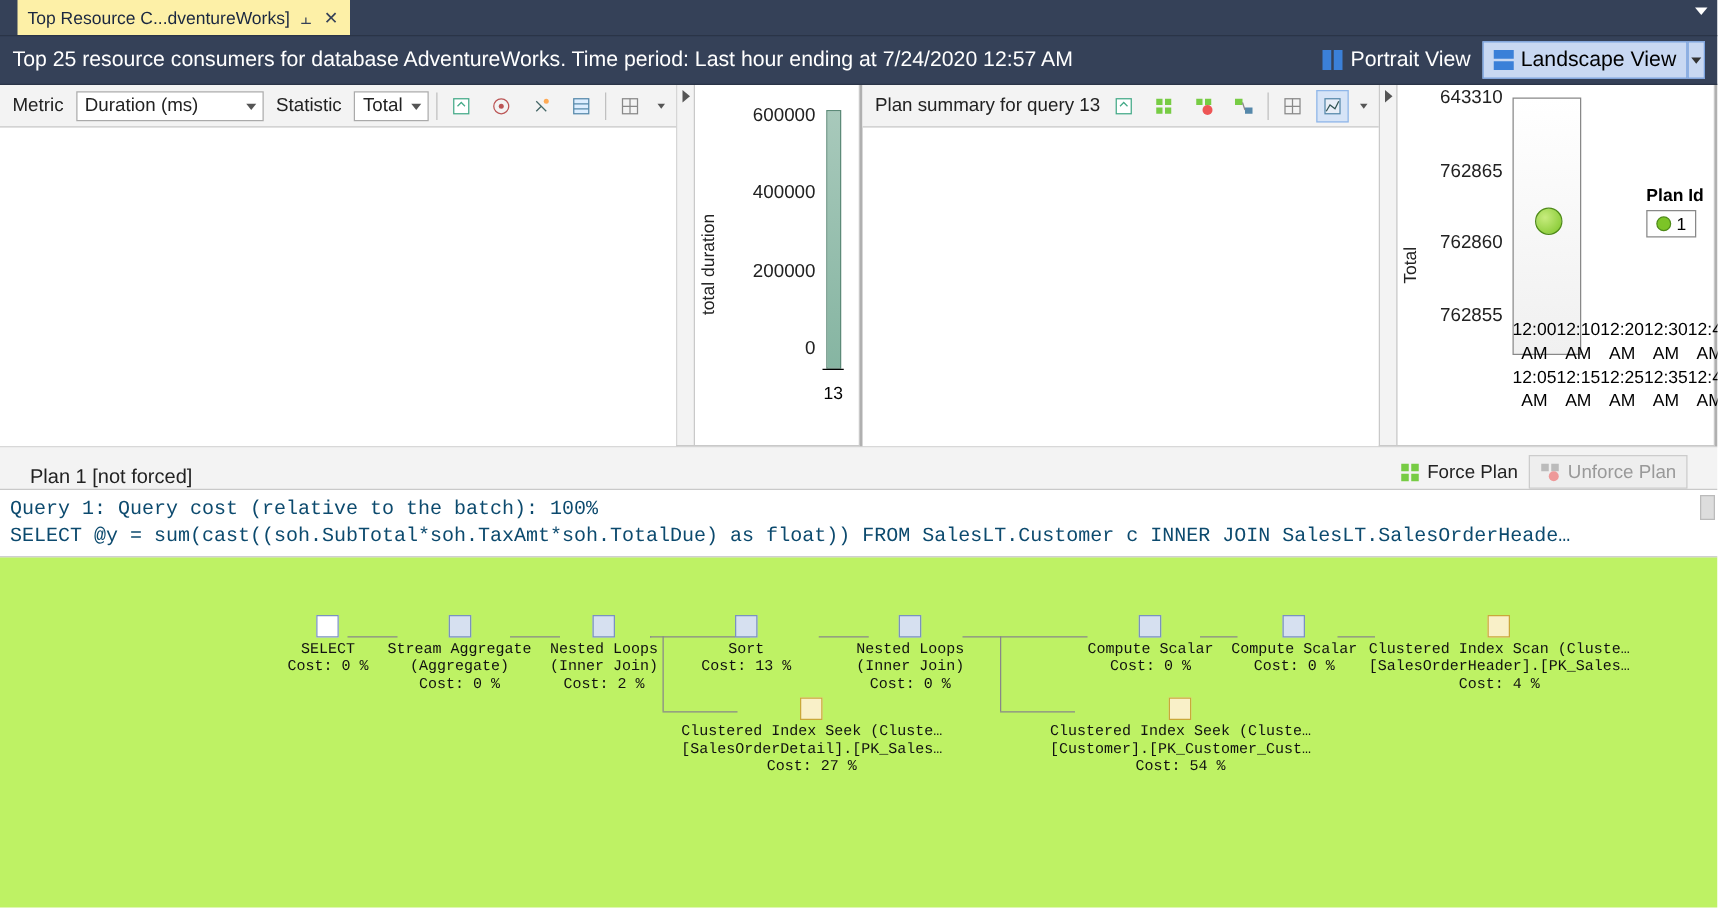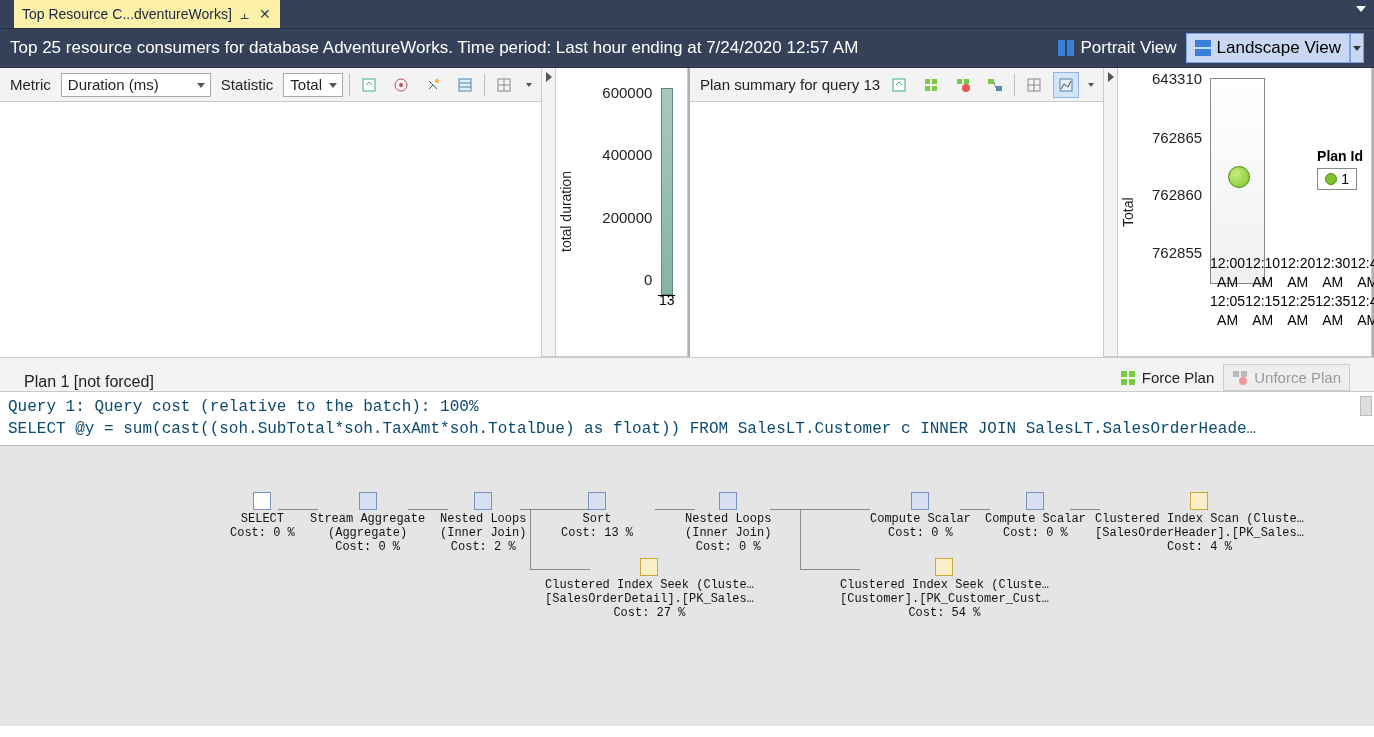--- a/index.html
+++ b/index.html
@@ -126,21 +126,21 @@
   .ytick{position:absolute;right:0;font-size:15px;color:#222;transform:translateY(-50%);}
   .plot{
     position:absolute;left:82px;right:12px;top:20px;bottom:60px;
   }
   .plot .baseline{position:absolute;left:0;right:0;bottom:0;height:1px;background:#000;}
   .plot .bar{
     position:absolute;bottom:1px;width:72%;left:14%;top:0;
     background:linear-gradient(#a8c9bb,#86b5a2);
     border:1px solid #5c8a78;
   }
-  .xlabel-row{position:absolute;left:82px;right:12px;bottom:48px;text-align:center;font-size:14px;}
+  .xlabel-row{position:absolute;left:82px;right:12px;bottom:34px;text-align:center;font-size:14px;}
   .query-band{
     position:absolute;left:14px;right:12px;bottom:4px;height:22px;
     background:#f3f3f3;border:1px solid #c9c9c9;display:flex;align-items:center;justify-content:center;
     font-size:14px;
   }
   .query-band::after{
     content:"";position:absolute;right:6px;top:8px;width:0;height:0;
     border-left:4px solid transparent;border-right:4px solid transparent;border-top:5px solid #555;
   }
   
@@ -186,21 +186,21 @@
     padding:4px 8px;
     border-bottom:1px solid #c0c0c0;
     white-space:nowrap;overflow:hidden;
     line-height:1.4;
     position:relative;
   }
   .sqlpane .scroll-thumb{
     position:absolute;right:2px;top:4px;width:12px;height:20px;background:#ddd;border:1px solid #bbb;
   }
   .plan-canvas{
-    position:relative;height:280px;background:#e5e5e5;
+    position:relative;height:280px;background:#bef264;
     font-family:"Courier New",monospace;font-size:12px;color:#111;
   }
   .op{
     position:absolute;text-align:center;white-space:nowrap;
   }
   .op .micon{width:18px;height:18px;margin:0 auto 2px;background:#d6e0f0;border:1px solid #7a92c0;}
   .op .micon.sel{background:#fff;}
   .op .micon.idx{background:#f9f0c8;border-color:#c9a83a;}
   .conn{position:absolute;background:#888;height:1px;}
   .connv{position:absolute;background:#888;width:1px;}

